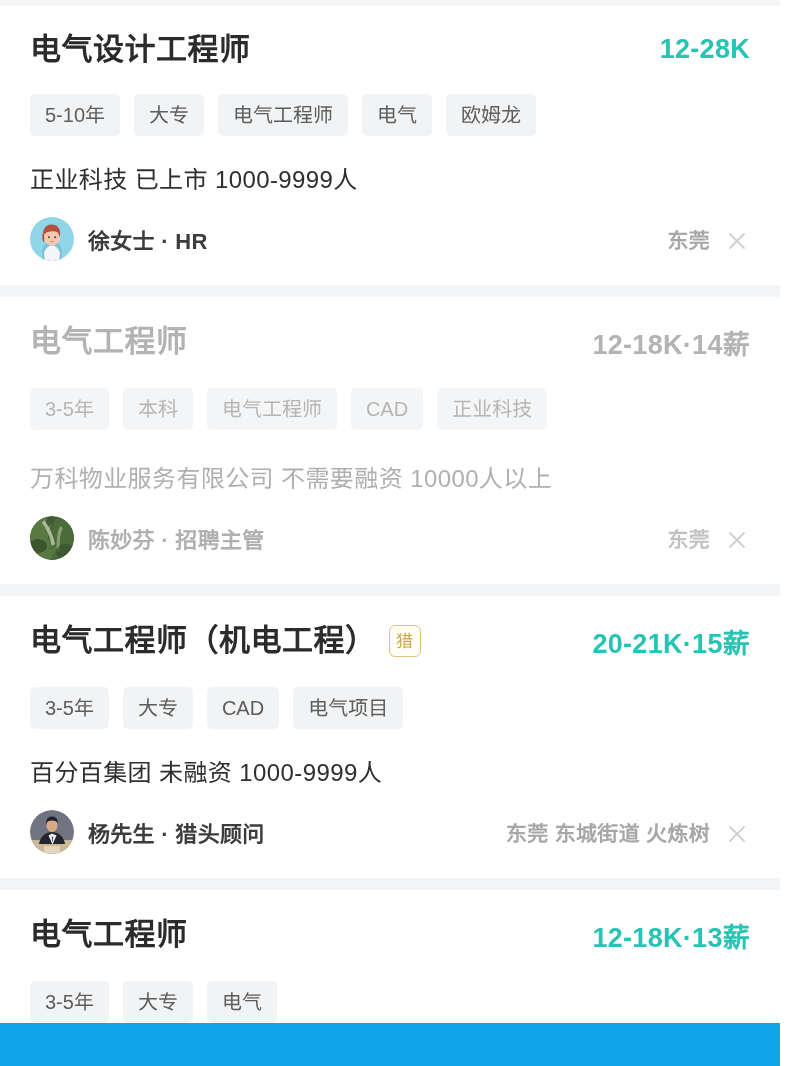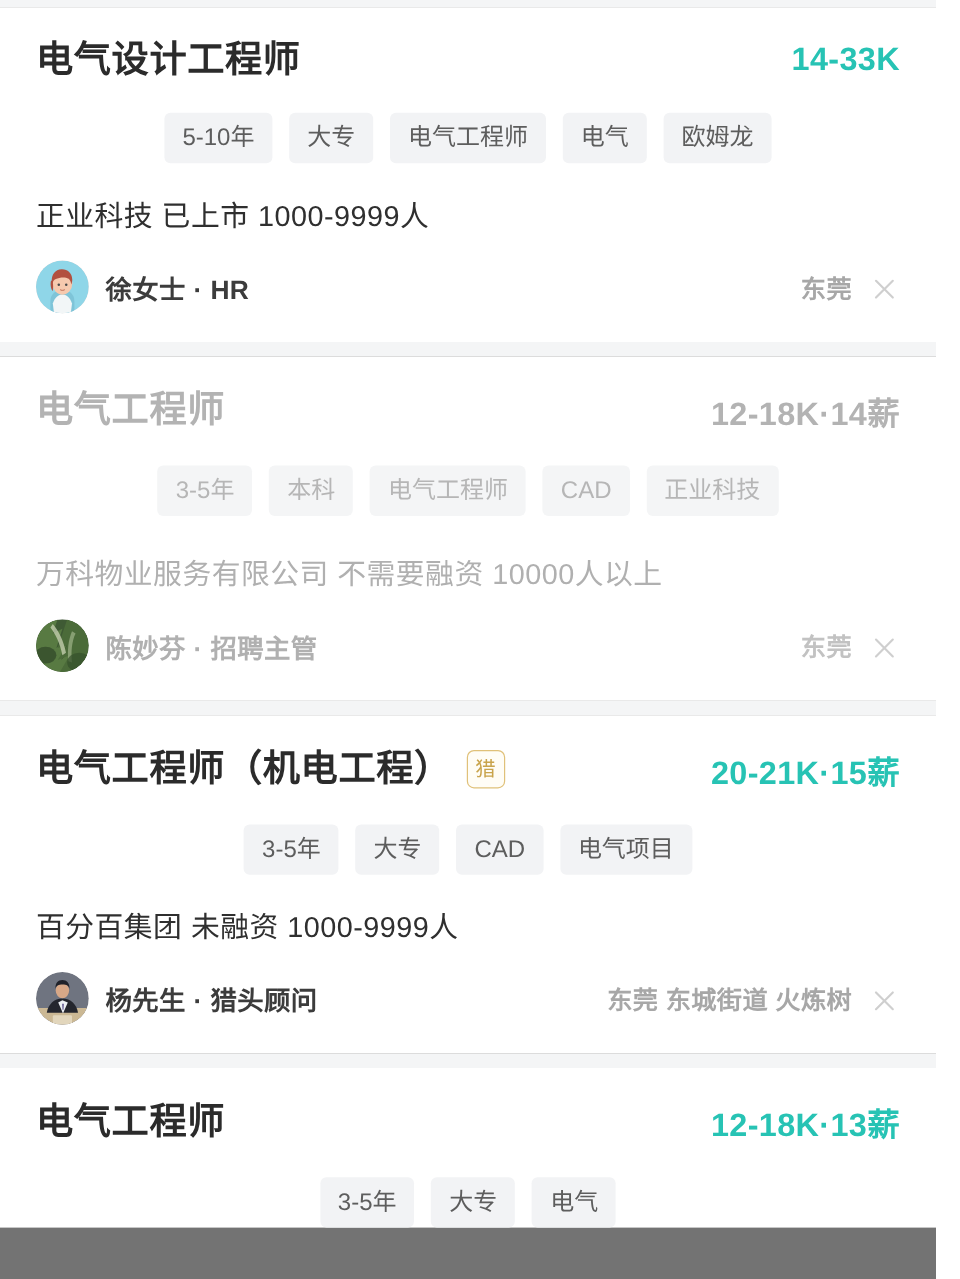--- a/index.html
+++ b/index.html
@@ -12,21 +12,21 @@
     background: #ffffff;
     font-family: "Liberation Sans", "DejaVu Sans", sans-serif;
     -webkit-font-smoothing: antialiased;
     overflow: hidden;
   }
 
   #app {
     width: 780px;
     height: 1066px;
     position: relative;
-    background: #737373;
+    background: #0ea5e9;
   }
 
   
   .separator {
     width: 100%;
     height: 12px;
     background: #f4f5f6;
   }
   .separator.top-partial {
     height: 6px;
@@ -82,21 +82,20 @@
     white-space: nowrap;
     letter-spacing: 0.3px;
   }
 
   
   .tag-row {
     display: flex;
     flex-wrap: wrap;
     gap: 14px;
     margin-top: 26px;
-    justify-content: center;
   }
   .tag {
     background: #f2f3f5;
     color: #5d5d5d;
     font-size: 20px;
     line-height: 1;
     padding: 11px 15px;
     border-radius: 5px;
     white-space: nowrap;
   }
@@ -181,21 +180,21 @@
 
 <div id="app">
 
   <div class="separator top-partial"></div>
 
   <div class="job-card">
     <div class="card-header">
       <div class="title-wrap">
         <span class="job-title">电气设计工程师</span>
       </div>
-      <span class="salary">14-33K</span>
+      <span class="salary">12-28K</span>
     </div>
     <div class="tag-row">
       <span class="tag">5-10年</span>
       <span class="tag">大专</span>
       <span class="tag">电气工程师</span>
       <span class="tag">电气</span>
       <span class="tag">欧姆龙</span>
     </div>
     <div class="company-line">正业科技 已上市 1000-9999人</div>
     <div class="card-footer">

